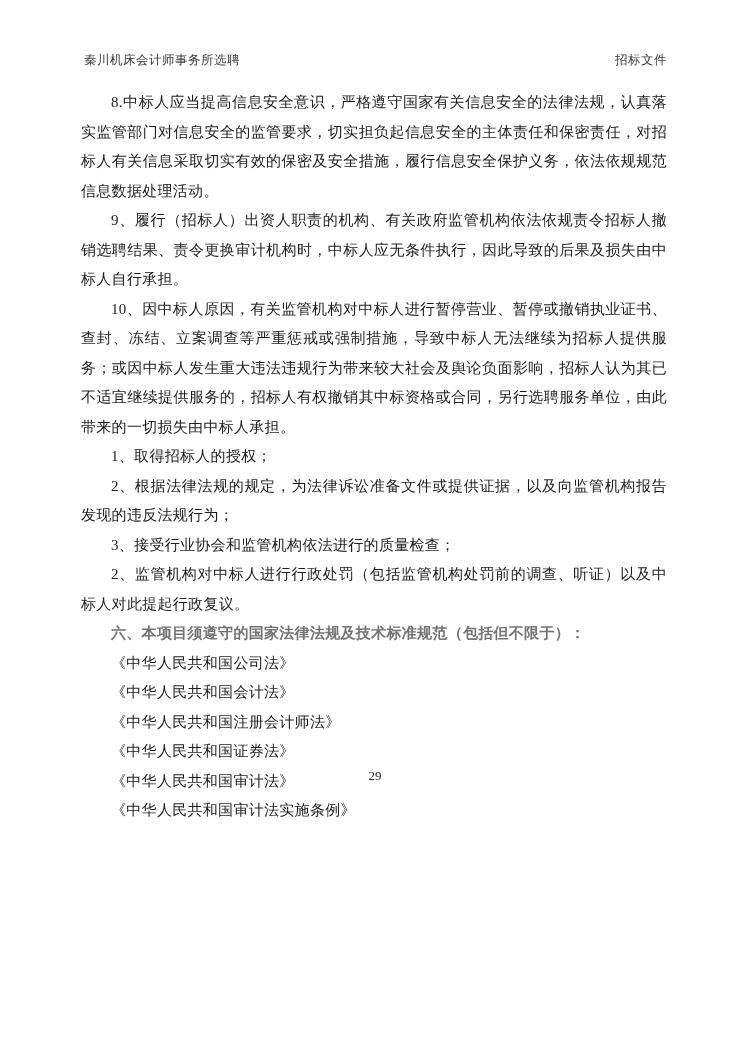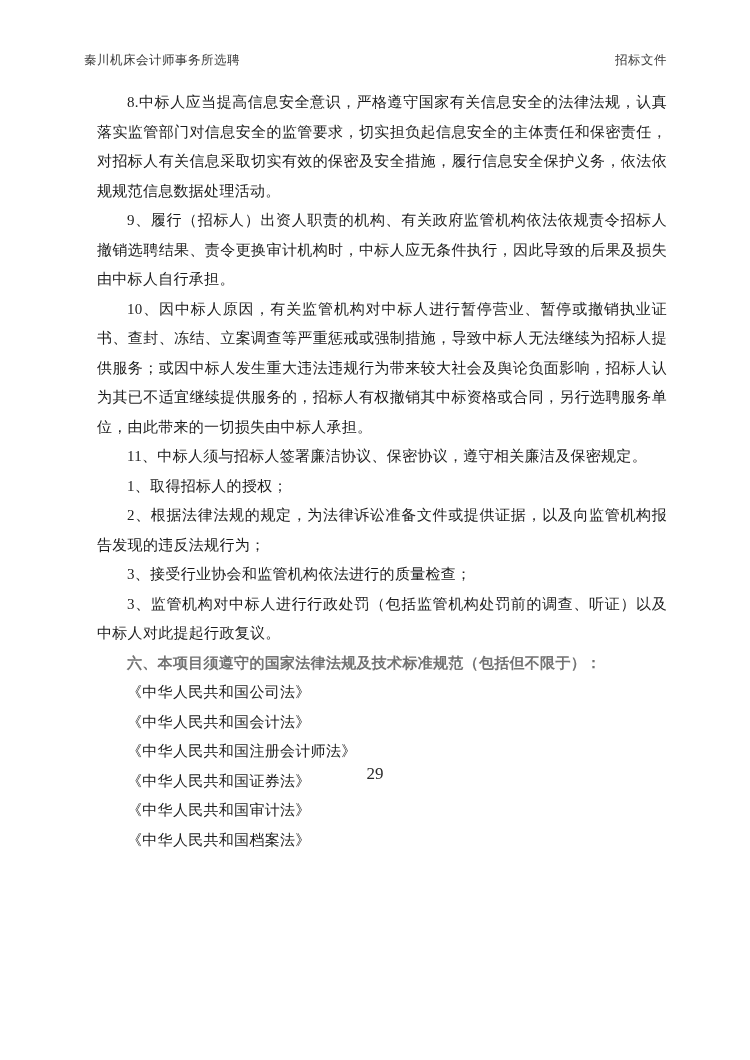--- a/index.html
+++ b/index.html
@@ -26,21 +26,21 @@
     display: flex;
     justify-content: space-between;
     align-items: baseline;
     font-size: 12.5px;
     color: #3a3a3a;
     letter-spacing: 0.5px;
   }
   .content {
     position: absolute;
     top: 88px;
-    left: 97px;
+    left: 81px;
     right: 83px;
   }
   .para {
     font-size: 15px;
     line-height: 29.5px;
     text-indent: 2em;
     text-align: justify;
     letter-spacing: 0.3px;
     margin: 0;
     color: #1c1c1c;
@@ -51,51 +51,49 @@
   }
   .para.law {
     text-align: left;
   }
   .footer {
     position: absolute;
     bottom: 68px;
     left: 0;
     width: 100%;
     text-align: center;
-    font-size: 17px;
+    font-size: 13px;
     color: #2a2a2a;
     margin-top: 12px;
   }
 </style>
 </head>
 <body>
 
 <div class="page">
 
   <div class="header">
     <span>秦川机床会计师事务所选聘</span>
     <span>招标文件</span>
   </div>
 
   <div class="content" id="doc-content">
       <div class="para body">8.中标人应当提高信息安全意识，严格遵守国家有关信息安全的法律法规，认真落实监管部门对信息安全的监管要求，切实担负起信息安全的主体责任和保密责任，对招标人有关信息采取切实有效的保密及安全措施，履行信息安全保护义务，依法依规规范信息数据处理活动。</div>
       <div class="para body">9、履行（招标人）出资人职责的机构、有关政府监管机构依法依规责令招标人撤销选聘结果、责令更换审计机构时，中标人应无条件执行，因此导致的后果及损失由中标人自行承担。</div>
       <div class="para body">10、因中标人原因，有关监管机构对中标人进行暂停营业、暂停或撤销执业证书、查封、冻结、立案调查等严重惩戒或强制措施，导致中标人无法继续为招标人提供服务；或因中标人发生重大违法违规行为带来较大社会及舆论负面影响，招标人认为其已不适宜继续提供服务的，招标人有权撤销其中标资格或合同，另行选聘服务单位，由此带来的一切损失由中标人承担。</div>
-      <div class="para body">11、中标人须与招标人签署廉洁协议、保密协议，遵守相关廉洁及保密规定。</div>
       <div class="para body">1、取得招标人的授权；</div>
       <div class="para body">2、根据法律法规的规定，为法律诉讼准备文件或提供证据，以及向监管机构报告发现的违反法规行为；</div>
       <div class="para body">3、接受行业协会和监管机构依法进行的质量检查；</div>
-      <div class="para body">3、监管机构对中标人进行行政处罚（包括监管机构处罚前的调查、听证）以及中标人对此提起行政复议。</div>
+      <div class="para body">2、监管机构对中标人进行行政处罚（包括监管机构处罚前的调查、听证）以及中标人对此提起行政复议。</div>
       <div class="para heading">六、本项目须遵守的国家法律法规及技术标准规范（包括但不限于）：</div>
       <div class="para law">《中华人民共和国公司法》</div>
       <div class="para law">《中华人民共和国会计法》</div>
       <div class="para law">《中华人民共和国注册会计师法》</div>
       <div class="para law">《中华人民共和国证券法》</div>
       <div class="para law">《中华人民共和国审计法》</div>
-      <div class="para law">《中华人民共和国档案法》</div>
       <div class="para law">《中华人民共和国审计法实施条例》</div>
     </div>
 
   <div class="footer">
     <span>29</span>
   </div>
 
 </div>
 
 </body></html>

